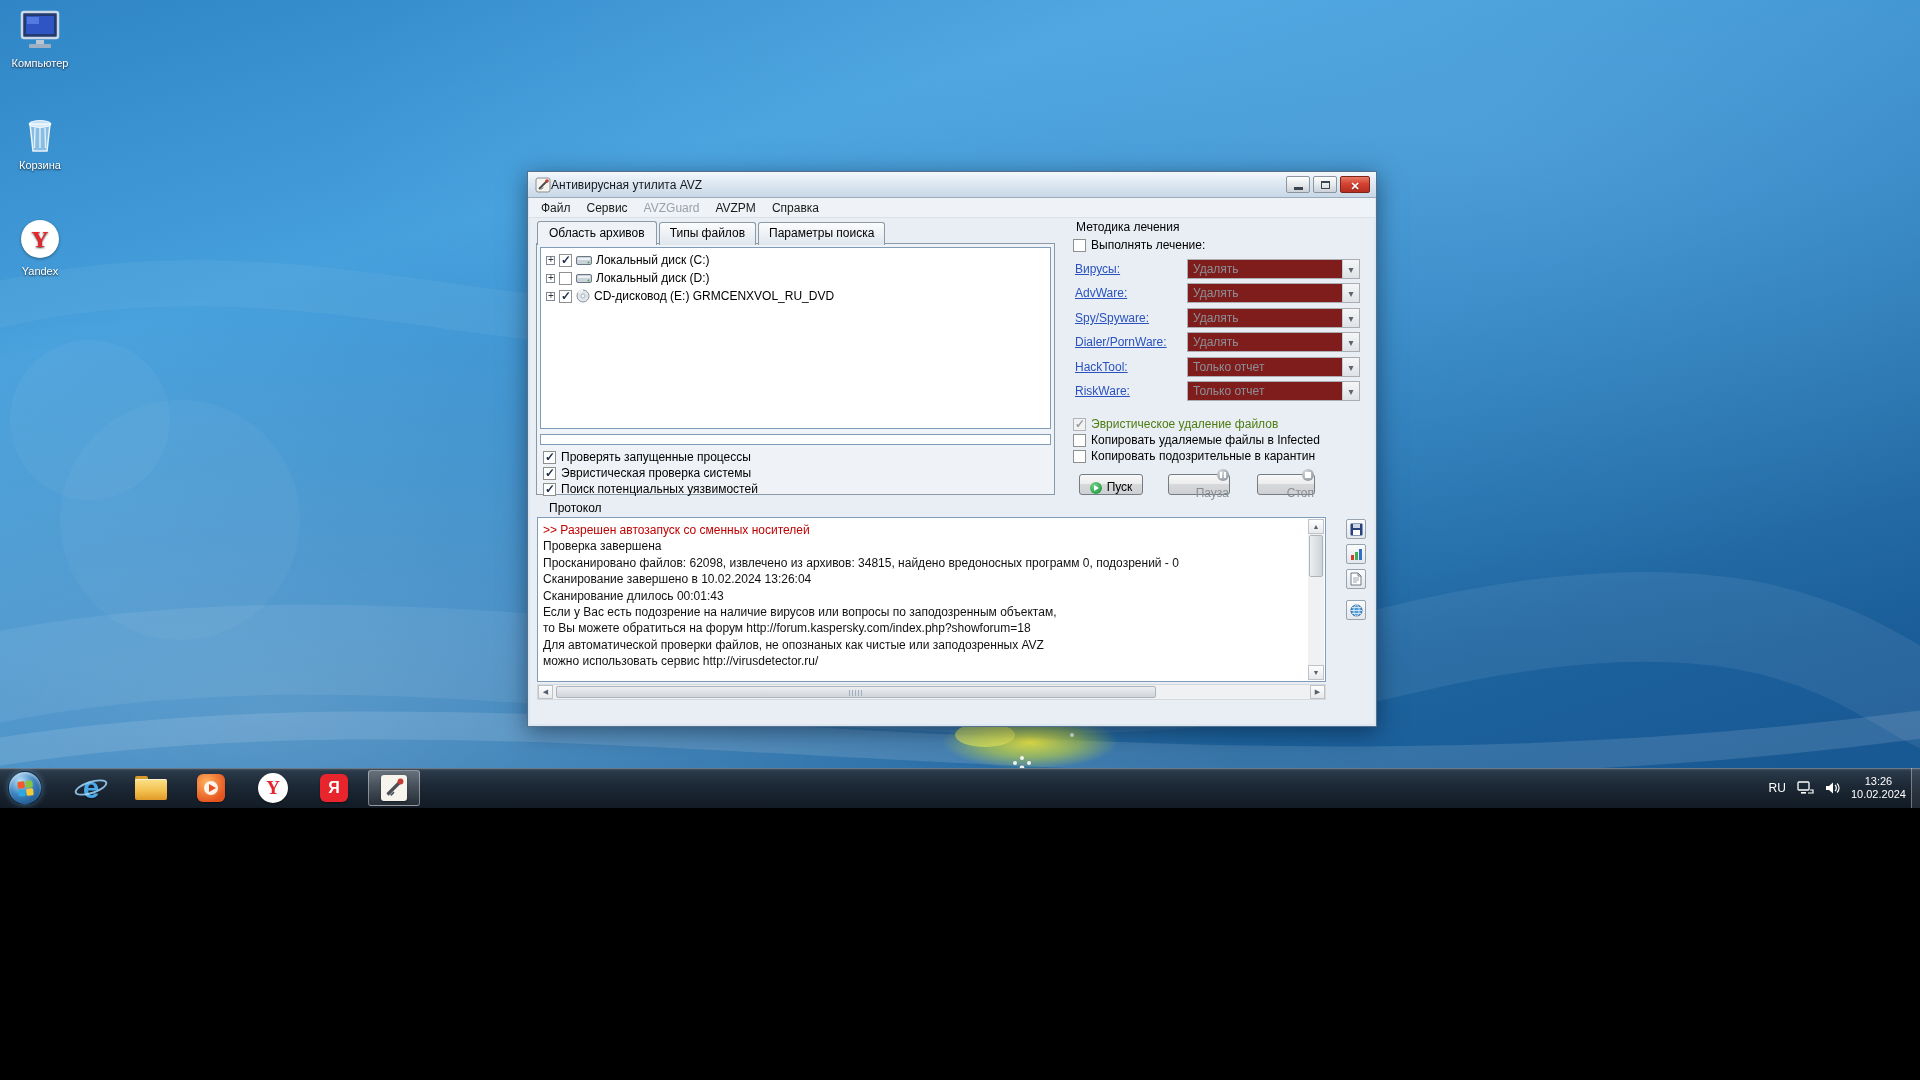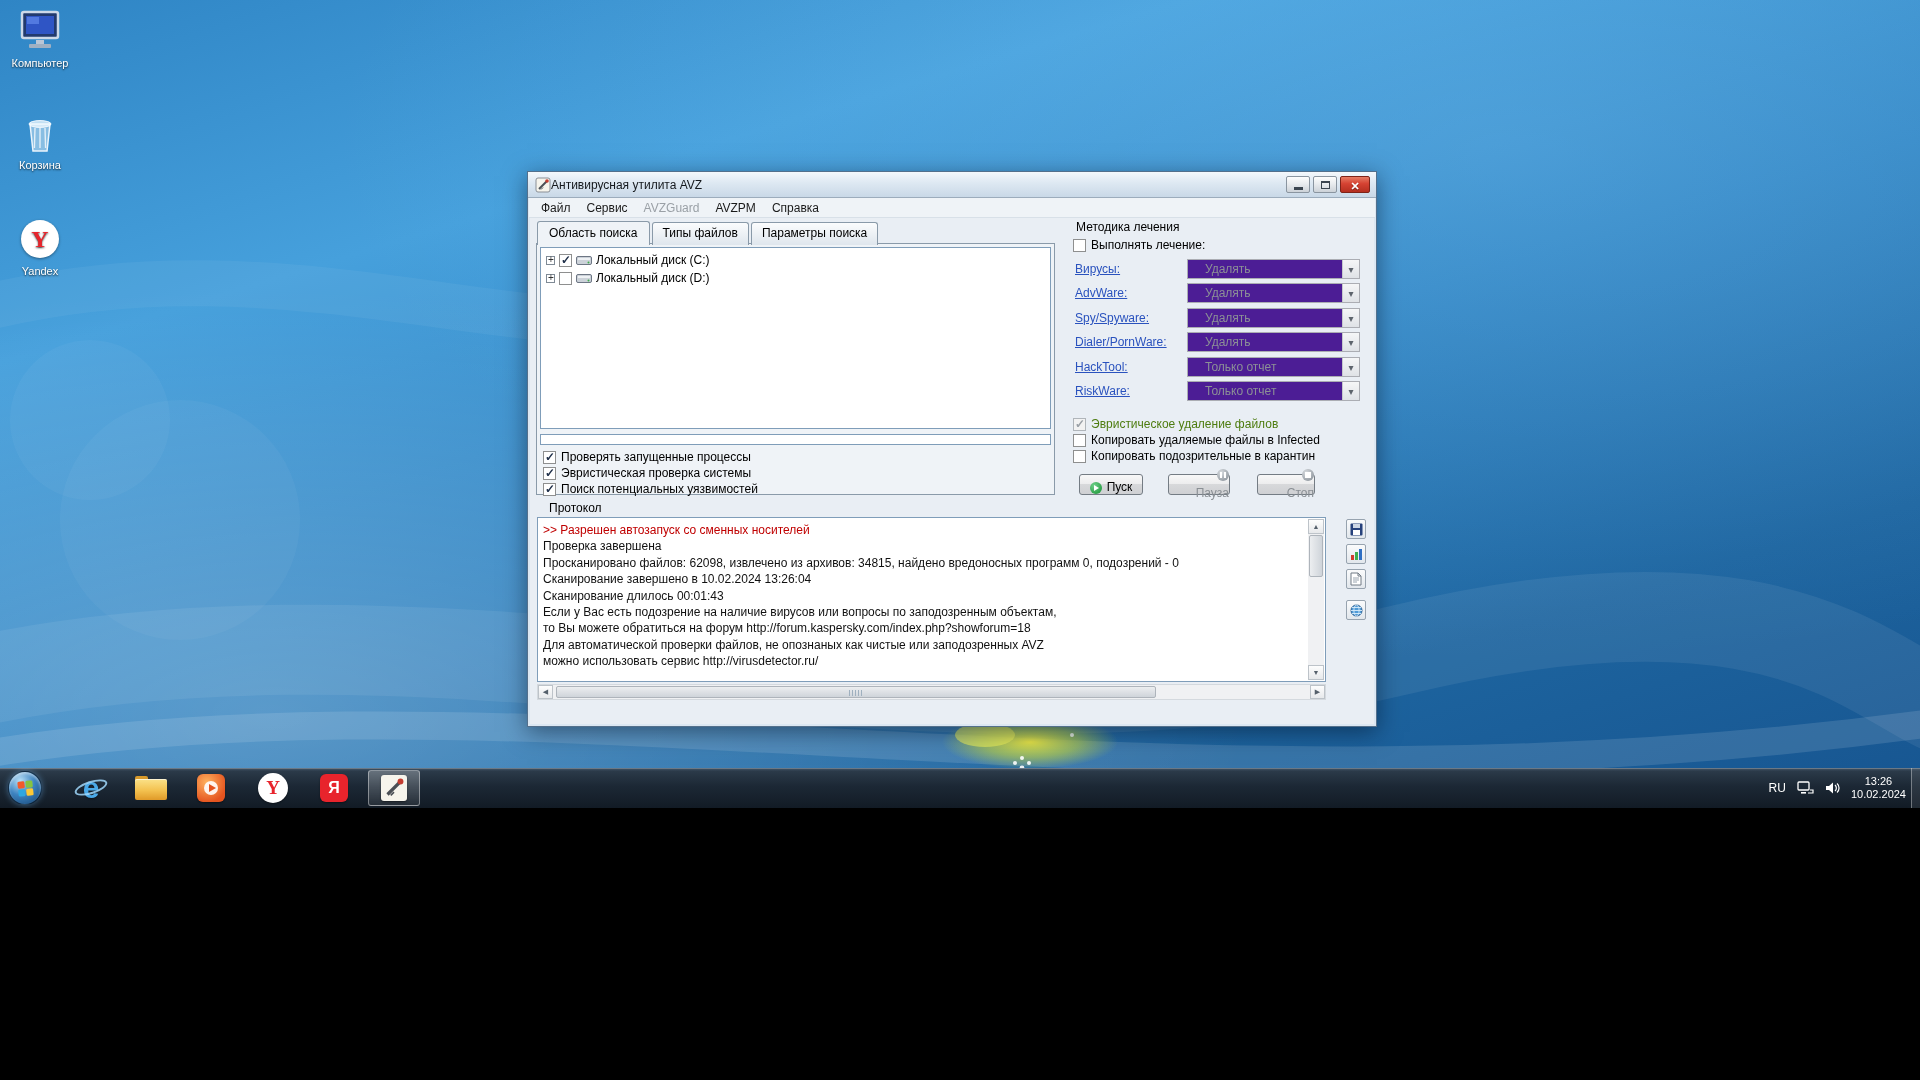--- a/index.html
+++ b/index.html
@@ -46,21 +46,21 @@
 .cb.checked::after{content:"✓";position:absolute;left:1px;top:-2px;font-size:12px;font-weight:bold;color:#20304a;}
 .cb.disabled{background:#f2f2f2;border-color:#b0b5ba;}
 .cb.disabled::after{color:#9aa0a6;}
 .progress-strip{position:absolute;left:3px;top:190px;width:511px;height:11px;background:#fff;border:1px solid #7f9db9;}
 .optrow{position:absolute;left:6px;display:flex;align-items:center;gap:5px;font-size:12px;color:#000;white-space:nowrap;}
 
 
 .caption{position:absolute;font-size:12px;color:#000;white-space:nowrap;}
 .mrow{position:absolute;left:545px;width:287px;height:21px;}
 .mrow .link{position:absolute;left:2px;top:3px;font-size:12px;color:#2a52be;text-decoration:underline;white-space:nowrap;cursor:pointer;}
-.combo{position:absolute;right:0;top:0;width:173px;height:20px;border:1px solid #abadb3;background:#4c1d95;display:flex;align-items:center;cursor:default;padding-left:12px;}
+.combo{position:absolute;right:0;top:0;width:173px;height:20px;border:1px solid #abadb3;background:#7f1d1d;display:flex;align-items:center;cursor:default;}
 .combo-val{flex:1;font-size:12px;color:#8c9096;padding-left:5px;white-space:nowrap;overflow:hidden;}
 .combo-btn{width:17px;height:18px;border-left:1px solid #c6c9cd;background:linear-gradient(#f5f6f7,#dfe2e6);display:flex;align-items:center;justify-content:center;}
 .combo-btn::before{content:"▾";font-size:10px;color:#5d646c;}
 .chkrow{position:absolute;left:545px;display:flex;align-items:center;gap:5px;font-size:12px;color:#000;white-space:nowrap;}
 .chkrow.disabled{color:#4d7c0f;}
 
 
 .btn{position:absolute;height:21px;border:1px solid #747c84;border-radius:3px;font-size:12px;color:#000;
  background:linear-gradient(#f8f8f8,#ededee 45%,#d8d9db 46%,#cfd0d3);display:flex;align-items:flex-end;justify-content:center;gap:5px;cursor:pointer;}
 .btn.disabled{color:#8a8f94;cursor:default;flex-direction:column;}
@@ -227,21 +227,21 @@
 
     <div class="menubar">
       <span class="menu-item">Файл</span>
       <span class="menu-item">Сервис</span>
       <span class="menu-item disabled">AVZGuard</span>
       <span class="menu-item">AVZPM</span>
       <span class="menu-item">Справка</span>
     </div>
 
     <div class="tab-row">
-      <div class="tab active">Область поиска</div>
+      <div class="tab active">Область архивов</div>
       <div class="tab">Типы файлов</div>
       <div class="tab">Параметры поиска</div>
     </div>
 
     <div class="page">
       <div class="treebox">
         <div class="trow">
           <span class="exp"></span>
           <span class="cb checked"></span>
           <svg width="16" height="12" viewBox="0 0 16 12">
@@ -254,20 +254,30 @@
         <div class="trow">
           <span class="exp"></span>
           <span class="cb"></span>
           <svg width="16" height="12" viewBox="0 0 16 12">
             <rect x="0.5" y="2.5" width="15" height="8" rx="1.5" fill="#ccd2d9" stroke="#6d7684"></rect>
             <rect x="2" y="4" width="12" height="2" fill="#eef1f4"></rect>
             <circle cx="12.5" cy="8.5" r="1" fill="#3fae4d"></circle>
           </svg>
           <span>Локальный диск (D:)</span>
         </div>
+        <div class="trow">
+          <span class="exp"></span>
+          <span class="cb checked"></span>
+          <svg width="14" height="14" viewBox="0 0 14 14">
+            <circle cx="7" cy="7" r="6" fill="#dfe5ea" stroke="#8894a0"></circle>
+            <circle cx="7" cy="7" r="2" fill="#f6f8fa" stroke="#aab4bd"></circle>
+            <path d="M2.6,4 A6,6 0 0,1 7,1.2" stroke="#ffffff" stroke-width="1.4" fill="none"></path>
+          </svg>
+          <span>CD-дисковод (E:) GRMCENXVOL_RU_DVD</span>
+        </div>
       </div>
       <div class="progress-strip"></div>
       <div class="optrow" style="top:206px;">
         <span class="cb checked"></span>
         <span>Проверять запущенные процессы</span>
       </div>
       <div class="optrow" style="top:222px;">
         <span class="cb checked"></span>
         <span>Эвристическая проверка системы</span>
       </div>

